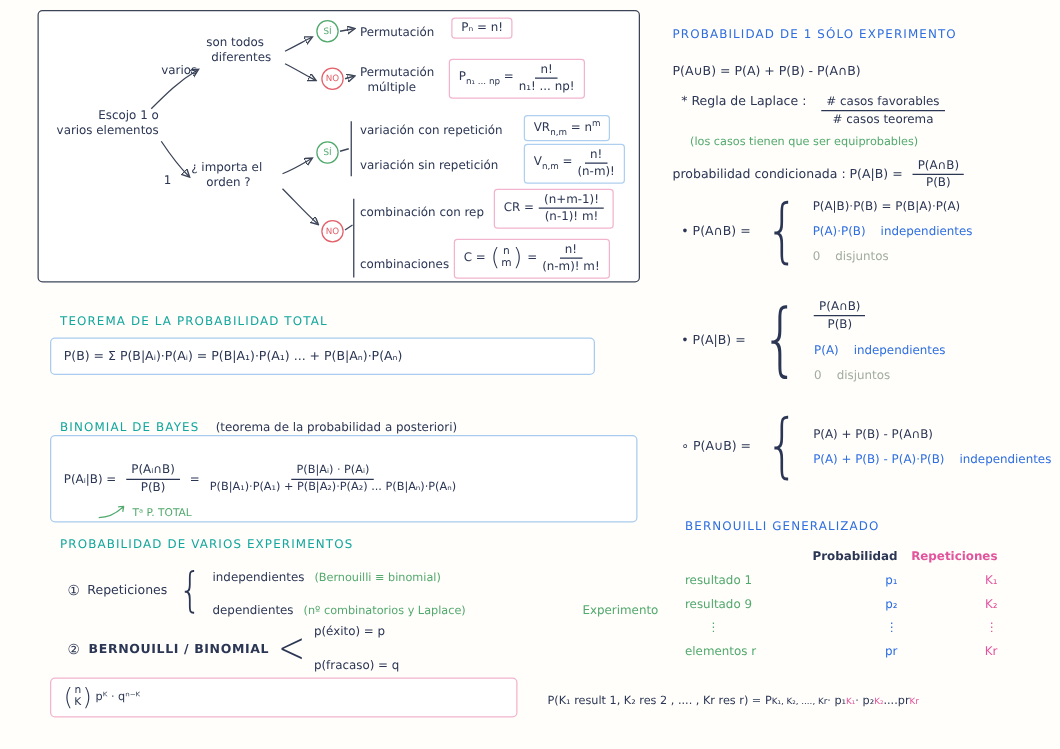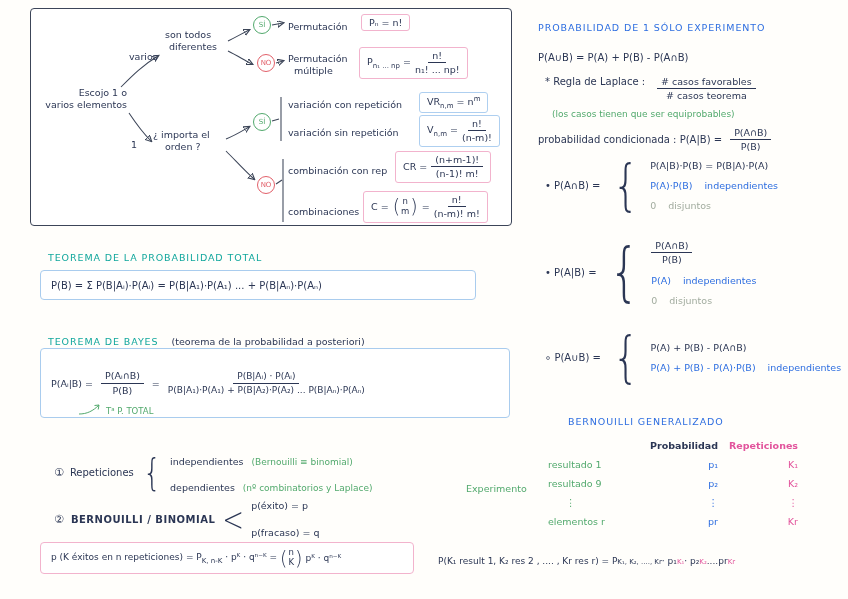--- a/index.html
+++ b/index.html
@@ -154,21 +154,21 @@
   </div>
 
   <div class="abs h teal" style="left:48px;top:252px">TEOREMA DE LA PROBABILIDAD TOTAL</div>
   <div class="panel blue-panel" style="left:40px;top:270px;width:436px;height:30px">
     <div class="pinner t10 ink">
         <span>P(B) = Σ P(B|Aᵢ)·P(Aᵢ) = P(B|A₁)·P(A₁) ... + P(B|Aₙ)·P(Aₙ)</span>
       </div>
   </div>
 
   <div class="abs" style="left:48px;top:330px">
-    <span class="h teal">TEOREMA DE BAYES</span>
+    <span class="h teal">BINOMIAL DE BAYES</span>
     <span class="t95 ink" style="margin-left:8px">(teorema de la probabilidad a posteriori)</span>
   </div>
   <div class="panel blue-panel" style="left:40px;top:348px;width:470px;height:70px">
     <div class="pinner t95 ink" style="gap:8px">
       <span>P(Aᵢ|B) =</span>
       <span class="frac">
           <span class="num">P(Aᵢ∩B)</span>
           <span class="den">P(B)</span>
         </span>
       <span>=</span>
@@ -178,20 +178,21 @@
         </span>
     </div>
     <div class="bayes-note green">
       <svg width="26" height="14">
         <path d="M2,12 C10,12 16,9 22,3 M22,3 l-4.5,0.5 M22,3 l-0.8,4.5" stroke="#52a96d" fill="none" stroke-width="1"></path>
       </svg>
       <span class="t85">Tᵃ P. TOTAL</span>
     </div>
   </div>
 
+  <div class="abs h teal" style="left:48px;top:430px">PROBABILIDAD DE VARIOS EXPERIMENTOS</div>
 
   <div class="abs" style="left:54px;top:450px">
     <div class="row" style="gap:6px;align-items:center">
       <span class="badge ink">①</span>
       <span class="t10 ink">Repeticiones</span>
       <span class="brace b38 ink">{</span>
       <div class="col" style="gap:7px">
         <div><span class="t95 ink">independientes</span><span class="t9 green" style="margin-left:8px">(Bernouilli ≡ binomial)</span></div>
         <div><span class="t95 ink">dependientes</span><span class="t9 green" style="margin-left:8px">(nº combinatorios y Laplace)</span></div>
       </div>
@@ -205,21 +206,20 @@
       <span class="angle ink">&lt;</span>
       <div class="col" style="gap:16px">
         <div class="t95 ink">p(éxito) = p</div>
         <div class="t95 ink">p(fracaso) = q</div>
       </div>
     </div>
   </div>
 
   <div class="panel pink-panel" style="left:40px;top:542px;width:374px;height:32px">
     <div class="pinner t9 ink" style="gap:3px">
-      <span><span>p (K éxitos en n repeticiones) = P</span><sub>K, n-K</sub><span> · pᴷ · qⁿ⁻ᴷ  =  </span></span>
       <span class="binom">
         <span class="par">(</span>
         <span class="bcol">
             <span>n</span>
             <span>K</span>
           </span>
         <span class="par">)</span>
       </span>
       <span>pᴷ · qⁿ⁻ᴷ</span>
     </div>
@@ -270,21 +270,21 @@
 
   <div class="abs case" style="left:545px;top:332px">
     <span class="t10 ink">∘ P(A∪B) =</span>
     <span class="brace b56 ink">{</span>
     <div class="col" style="gap:9px">
       <span class="t95 ink">P(A) + P(B) - P(A∩B)</span>
       <span class="t95 blue"><span>P(A) + P(B) - P(A)·P(B)</span><span class="tag">independientes</span></span>
     </div>
   </div>
 
-  <div class="abs h blue" style="left:568px;top:416px">BERNOUILLI GENERALIZADO</div>
+  <div class="abs h blue" style="left:548px;top:416px">BERNOUILLI GENERALIZADO</div>
 
   <div class="abs green t95" style="left:466px;top:483px">Experimento</div>
 
   <div class="abs btable t95" style="left:548px;top:440px">
     <span></span>
     <span class="ink bold ctr">Probabilidad</span>
     <span class="pink bold ctr">Repeticiones</span>
 
     <span class="green">resultado 1</span>
     <span class="blue ctr">p₁</span>

